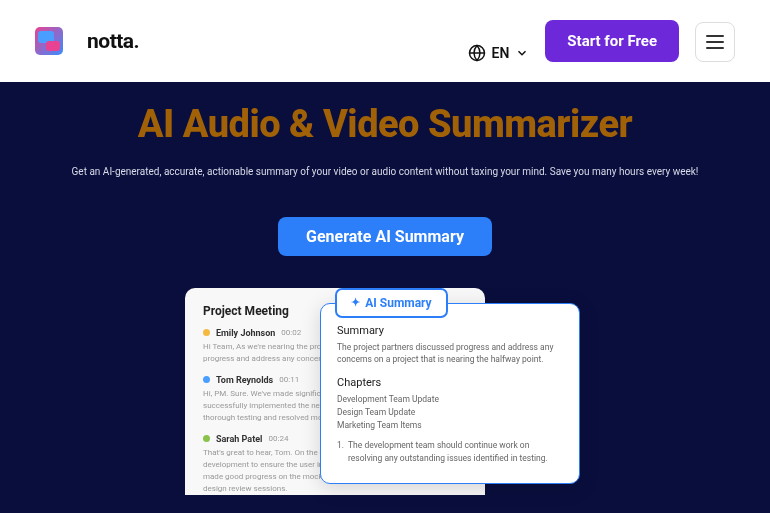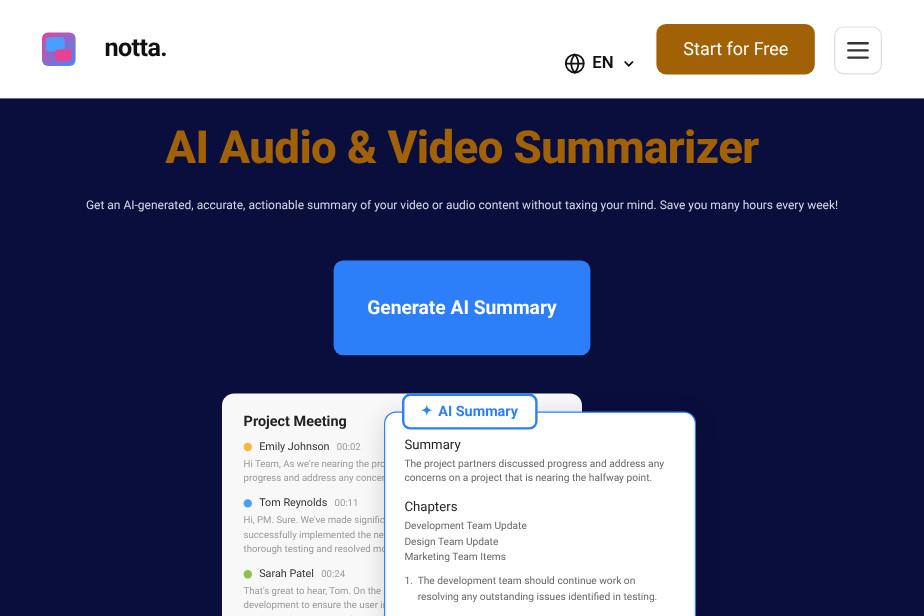--- a/index.html
+++ b/index.html
@@ -6,36 +6,36 @@
 body{background:#fff}
 .header{background:#fff;padding:20px 35px;display:flex;align-items:center;justify-content:space-between}
 .logo{display:flex;align-items:center;gap:24px}
 .logo-icon{width:28px;height:28px;background:linear-gradient(135deg,#e84393,#3a8dff);border-radius:5px;position:relative;overflow:hidden}
 .logo-icon::before{content:"";position:absolute;width:16px;height:12px;background:#4a9eff;border-radius:3px;top:4px;left:3px}
 .logo-icon::after{content:"";position:absolute;width:14px;height:10px;background:#e84393;border-radius:3px;bottom:4px;right:3px}
 .logo-text{font-size:21px;font-weight:700;color:#111;letter-spacing:-0.5px}
 .header-right{display:flex;align-items:flex-end;gap:16px}
 .lang{display:flex;align-items:center;gap:6px;cursor:pointer}
 .lang-label{font-size:14px;font-weight:600;color:#111}
-.cta-button{background:#a16207;color:#fff;border:none;padding:12px 22px;font-size:15px;font-weight:400;border-radius:8px;cursor:pointer}
+.cta-button{background:#6d28d9;color:#fff;border:none;padding:12px 22px;font-size:15px;font-weight:700;border-radius:8px;cursor:pointer}
 .hamburger{width:40px;height:40px;border:1px solid #ddd;border-radius:8px;display:flex;flex-direction:column;justify-content:center;align-items:center;gap:4px;cursor:pointer}
 .hamburger span{width:18px;height:2px;background:#333;border-radius:1px}
 .hero{background:#0a0e3d;padding:20px 30px 0;text-align:center;overflow:hidden;height:446px}
 .hero h1{color:#a16207;font-size:38px;font-weight:800;margin-bottom:18px;letter-spacing:-0.5px}
 .hero-sub{color:#d8dae8;font-size:10px;line-height:1.65;max-width:720px;margin:0 auto 36px}
-.gen-button{background:#2d7ff9;color:#fff;border:none;padding:30px 28px;font-size:16px;font-weight:700;border-radius:8px;cursor:pointer;margin-bottom:32px}
+.gen-button{background:#2d7ff9;color:#fff;border:none;padding:10px 28px;font-size:16px;font-weight:700;border-radius:8px;cursor:pointer;margin-bottom:32px}
 .preview{position:relative;width:400px;margin:0 auto}
 .card1{background:#f8f8f9;border-radius:10px 10px 0 0;padding:16px 18px 0;width:300px;text-align:left}
 .card1-title{font-size:12px;font-weight:700;color:#222;margin-bottom:10px}
 .speaker{display:flex;align-items:center;gap:6px;margin-bottom:3px}
 .dot{width:7px;height:7px;border-radius:50%}
 .dot.y{background:#f5b942}
 .dot.b{background:#4a9eff}
 .dot.g{background:#8bc34a}
-.speaker-name{font-size:9px;font-weight:400;color:#333}
+.speaker-name{font-size:9px;font-weight:700;color:#333}
 .speaker-time{font-size:8px;color:#999}
 .speaker-text{font-size:8px;color:#999;line-height:1.5;margin-bottom:10px}
 .card2{position:absolute;top:15px;left:135px;width:260px;background:#fff;border:1px solid #2d7ff9;border-radius:10px;padding:14px 16px 10px;text-align:left;box-shadow:0 4px 20px rgba(0,0,0,0.15)}
 .card2-badge{position:absolute;top:-16px;left:14px;background:#fff;border:2px solid #2d7ff9;border-radius:7px;padding:6px 14px;font-size:12px;font-weight:700;color:#2d7ff9;display:flex;align-items:center;gap:5px}
 .sparkle{color:#2d7ff9;font-size:11px}
 .card2 h4{font-size:11px;font-weight:400;color:#222;margin-bottom:4px;margin-top:6px}
 .card2 p,.card2 li{font-size:8.5px;color:#666;line-height:1.5}
 .card2 ul,.card2 ol{list-style:none;margin-bottom:8px}
 .card2 ol li{display:flex;gap:4px}
 .card2 ol li span.num{flex-shrink:0}

